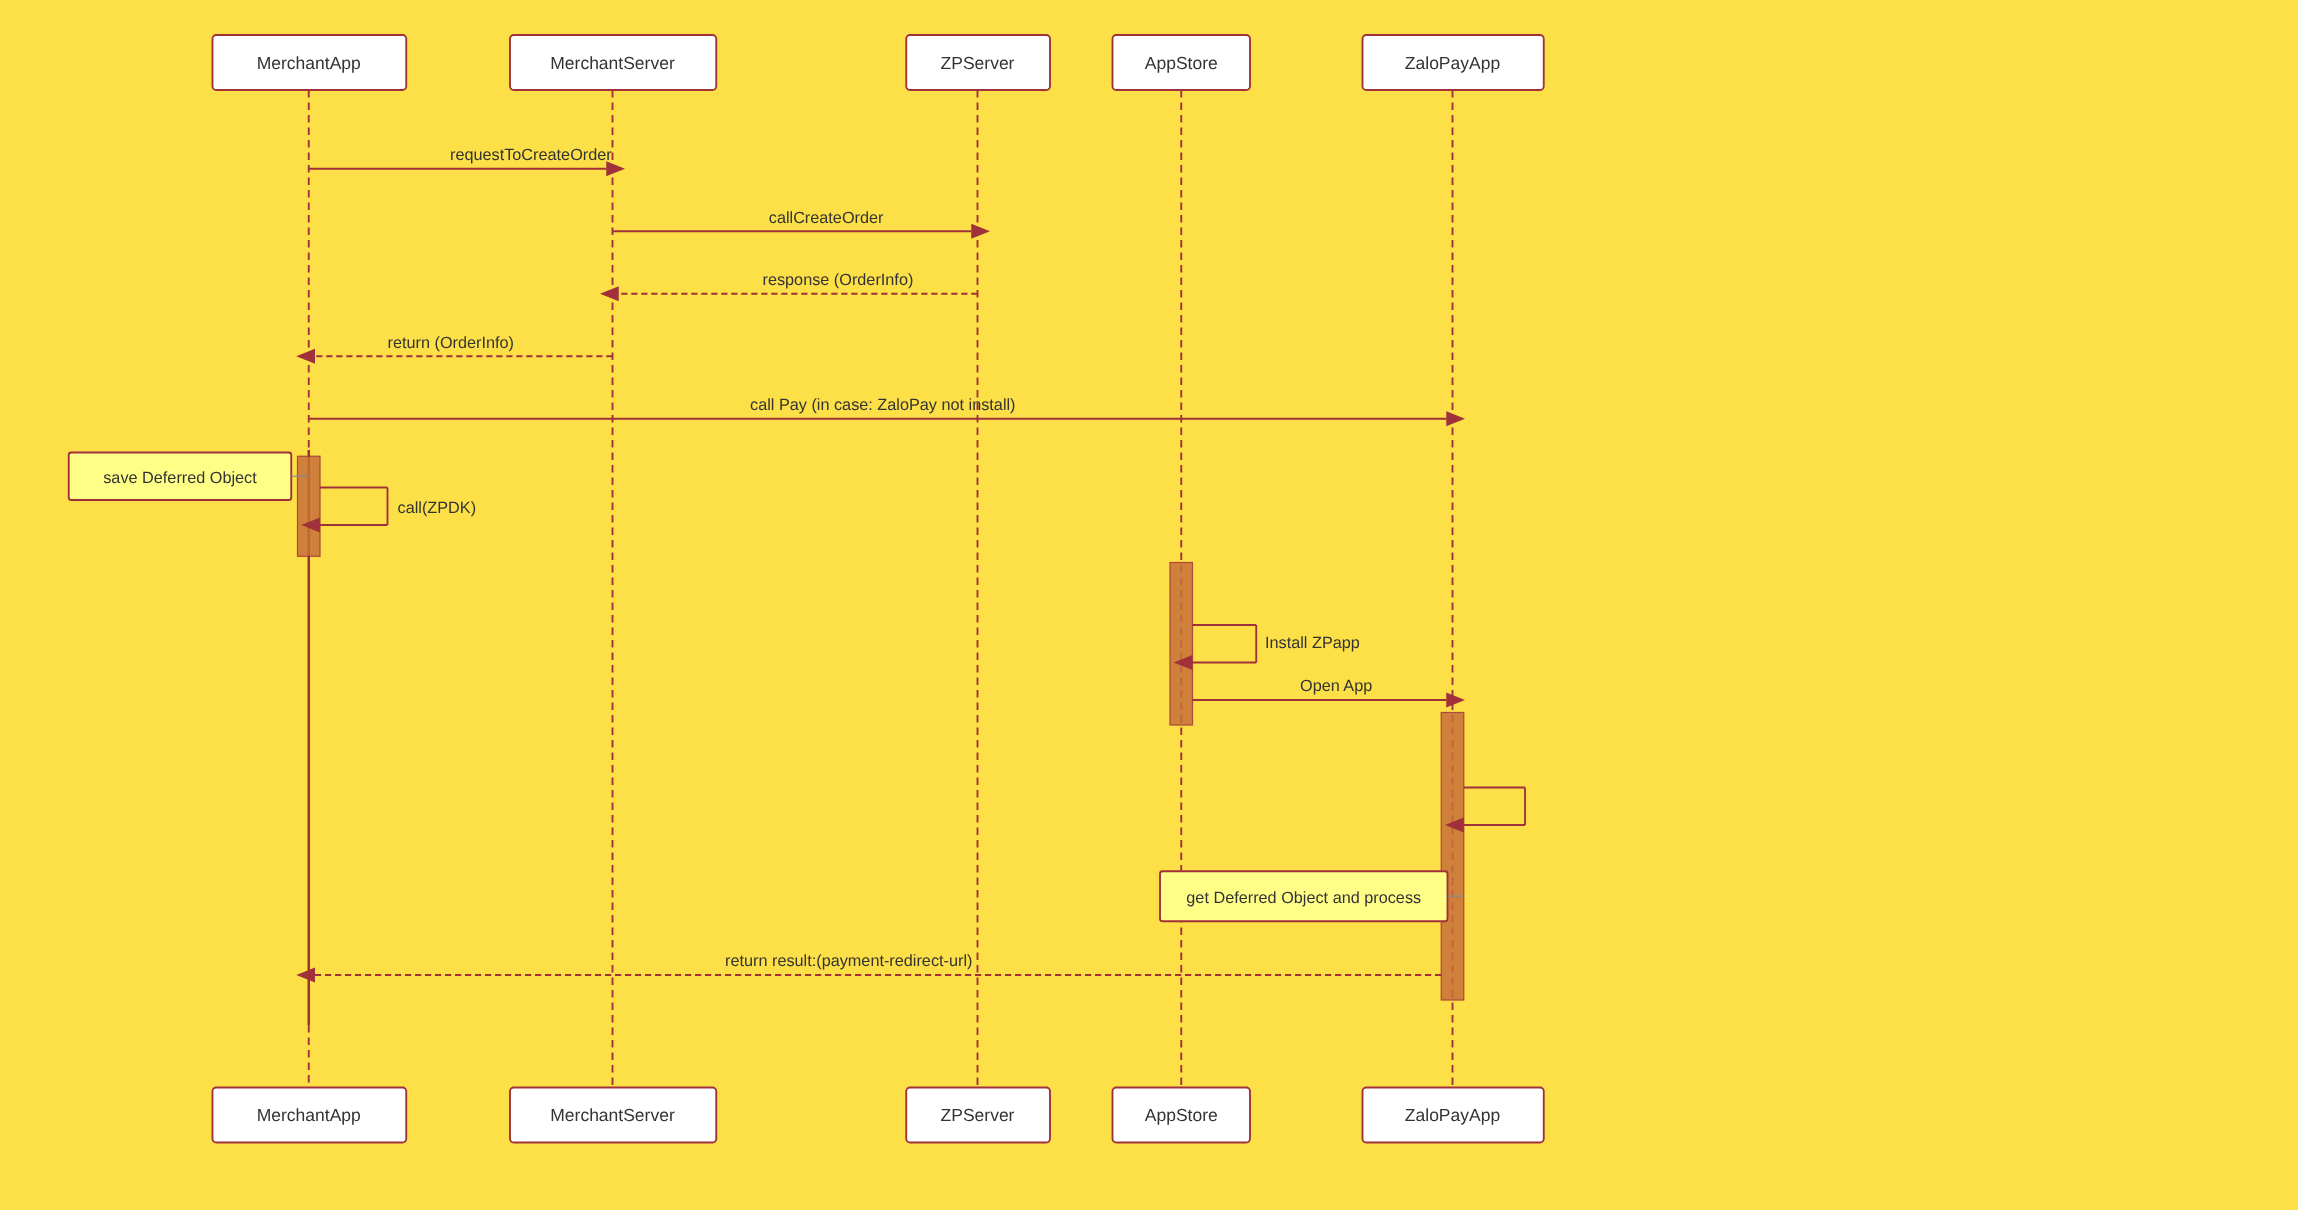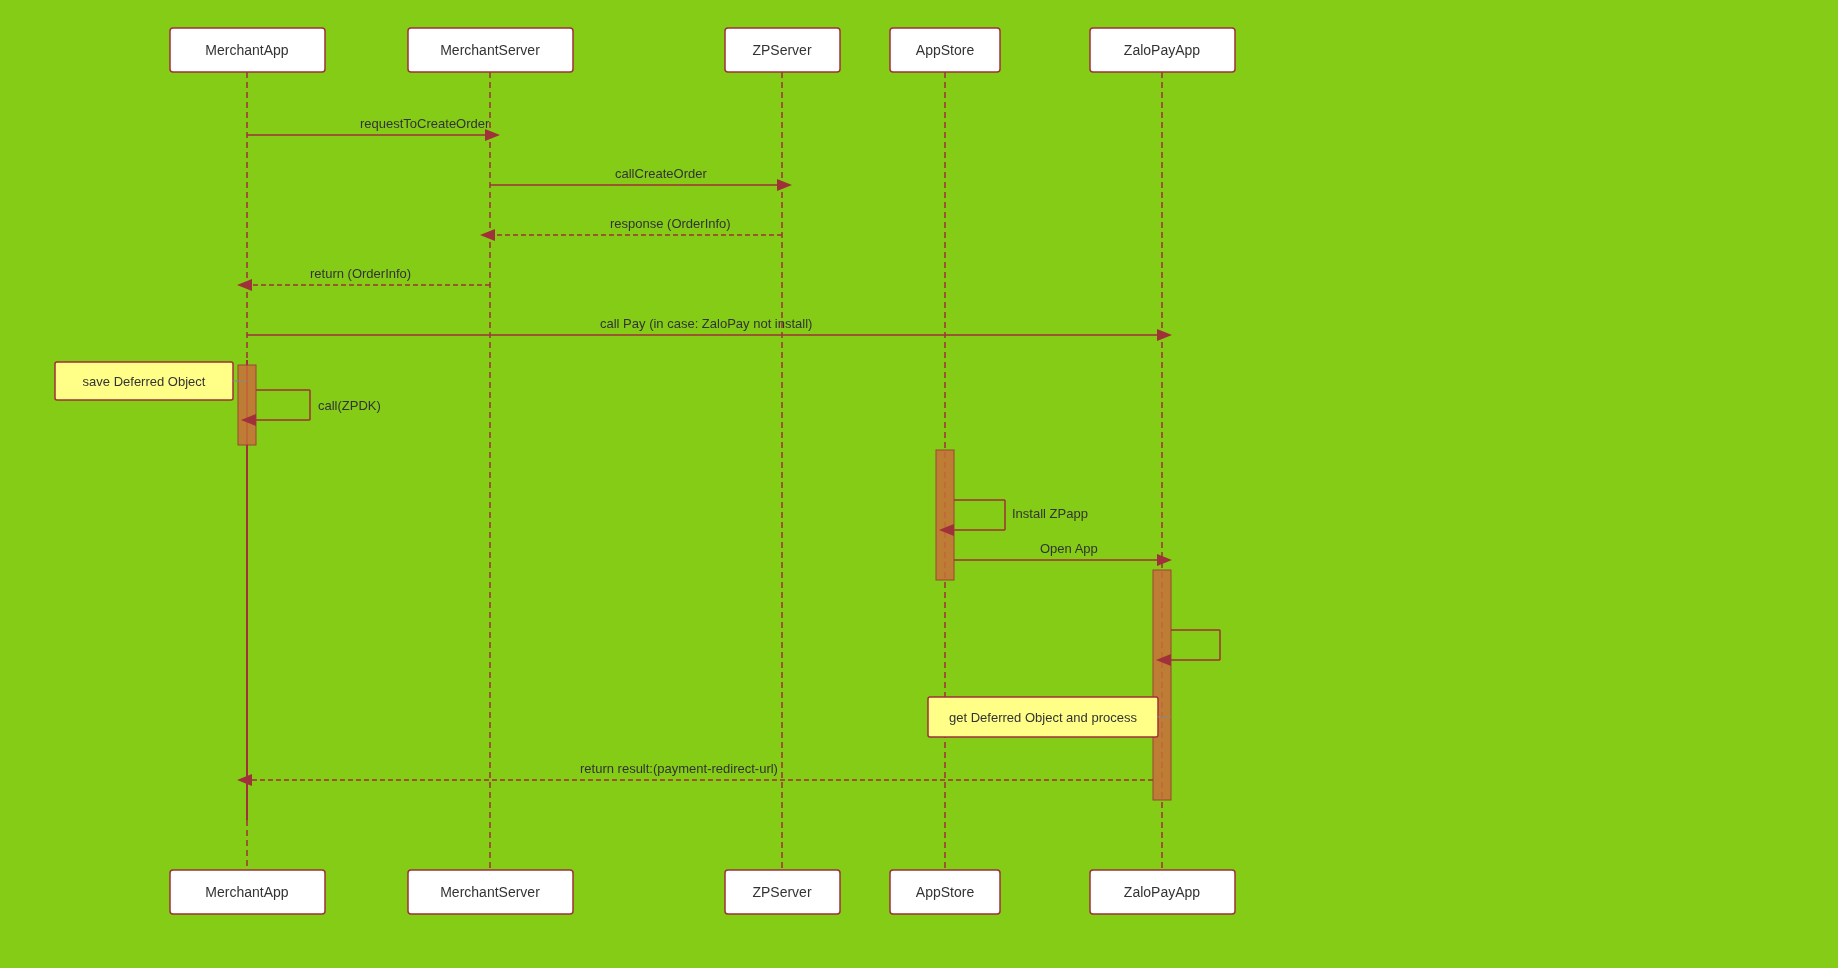--- a/index.html
+++ b/index.html
@@ -9,21 +9,21 @@
       font-size: 13px;
       width: 1838px;
       height: 968px;
       overflow: hidden;
       position: relative;
     }
     #diagram {
       position: relative;
       width: 1838px;
       height: 968px;
-      background: #84cc16;
+      background: #fde047;
     }
     svg#main-svg {
       position: absolute;
       top: 0; left: 0;
       width: 1838px;
       height: 968px;
     }
     .actor-box {
       fill: #fff;
       stroke: #a0303a;

